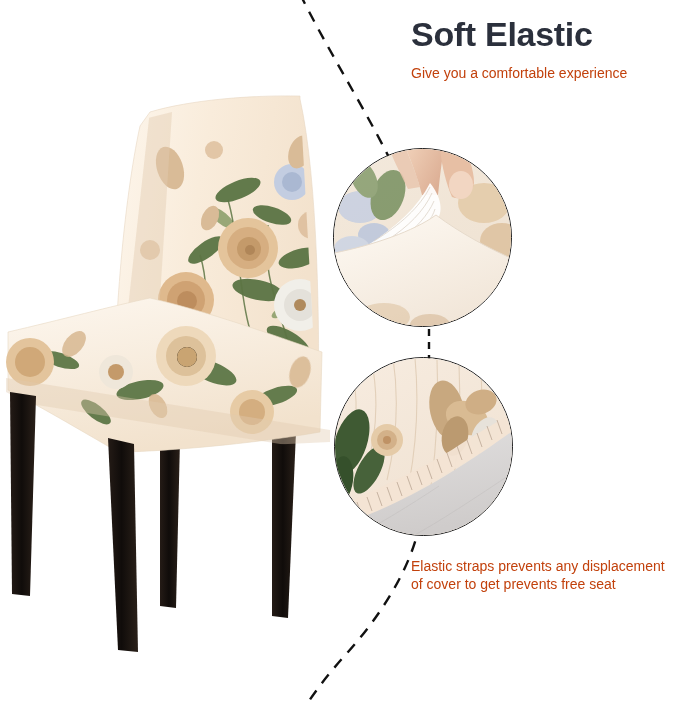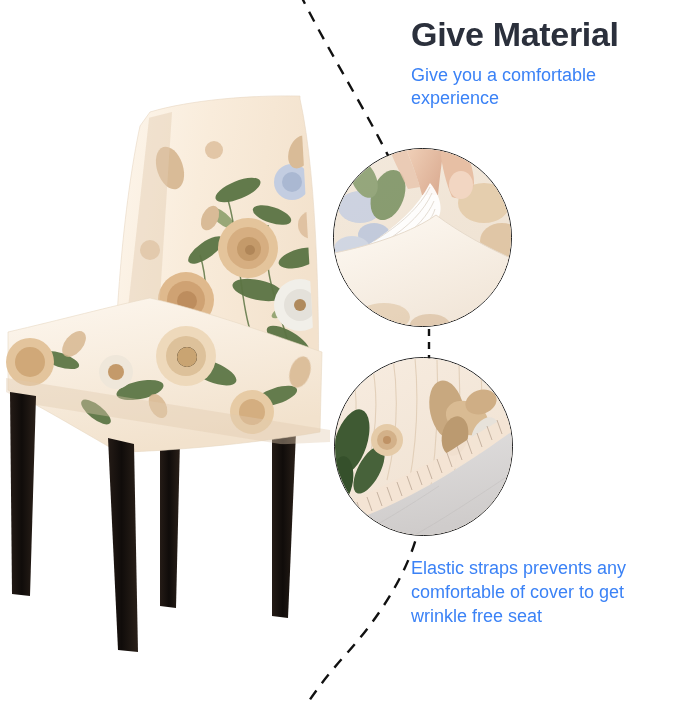--- a/index.html
+++ b/index.html
@@ -15,21 +15,21 @@
   
   .divider{position:absolute;left:0;top:0;pointer-events:none;}
 
   
   .txt-block{position:absolute;}
   .headline{
     font-size:34px;font-weight:700;color:#2b303c;letter-spacing:-0.3px;
     line-height:1.08;white-space:nowrap;
   }
   .subtext{
-    font-size:18px;font-weight:400;color:#3b82f6;line-height:1.32;
+    font-size:14px;font-weight:400;color:#c2410c;line-height:1.32;
   }
   #soft-block{left:411px;top:16px;width:262px;}
   #soft-block .subtext{margin-top:11px;width:250px;}
   #elastic-block{left:411px;top:545px;width:266px;}
   #elastic-block .subtext{margin-top:12px;width:262px;}
 
   
   .detail-circle{position:absolute;border-radius:50%;overflow:hidden;
     border:1.6px solid #1c1c1c;box-sizing:border-box;}
   #circle-soft{left:333px;top:148px;width:179px;height:179px;}
@@ -332,21 +332,21 @@
                L179,179 L0,179 Z" fill="url(#floorGrad)"></path>
       <g opacity="0.35" stroke="#b9b6b5" stroke-width="1" fill="none">
         <path d="M20,179 C44,166 74,148 104,128"></path>
         <path d="M76,179 C104,164 140,140 179,114"></path>
         <path d="M130,179 C150,168 168,156 179,148"></path>
       </g>
     </svg>
   </div>
 
   <div class="txt-block" id="soft-block">
-    <div class="headline">Give Material</div>
+    <div class="headline">Soft Elastic</div>
     <div class="subtext">Give you a comfortable experience</div>
   </div>
 
   <div class="txt-block" id="elastic-block">
-    <div class="subtext">Elastic straps prevents any comfortable of cover to get wrinkle free seat</div>
+    <div class="subtext">Elastic straps prevents any displacement of cover to get prevents free seat</div>
   </div>
 
 </div>
 
 </body></html>

